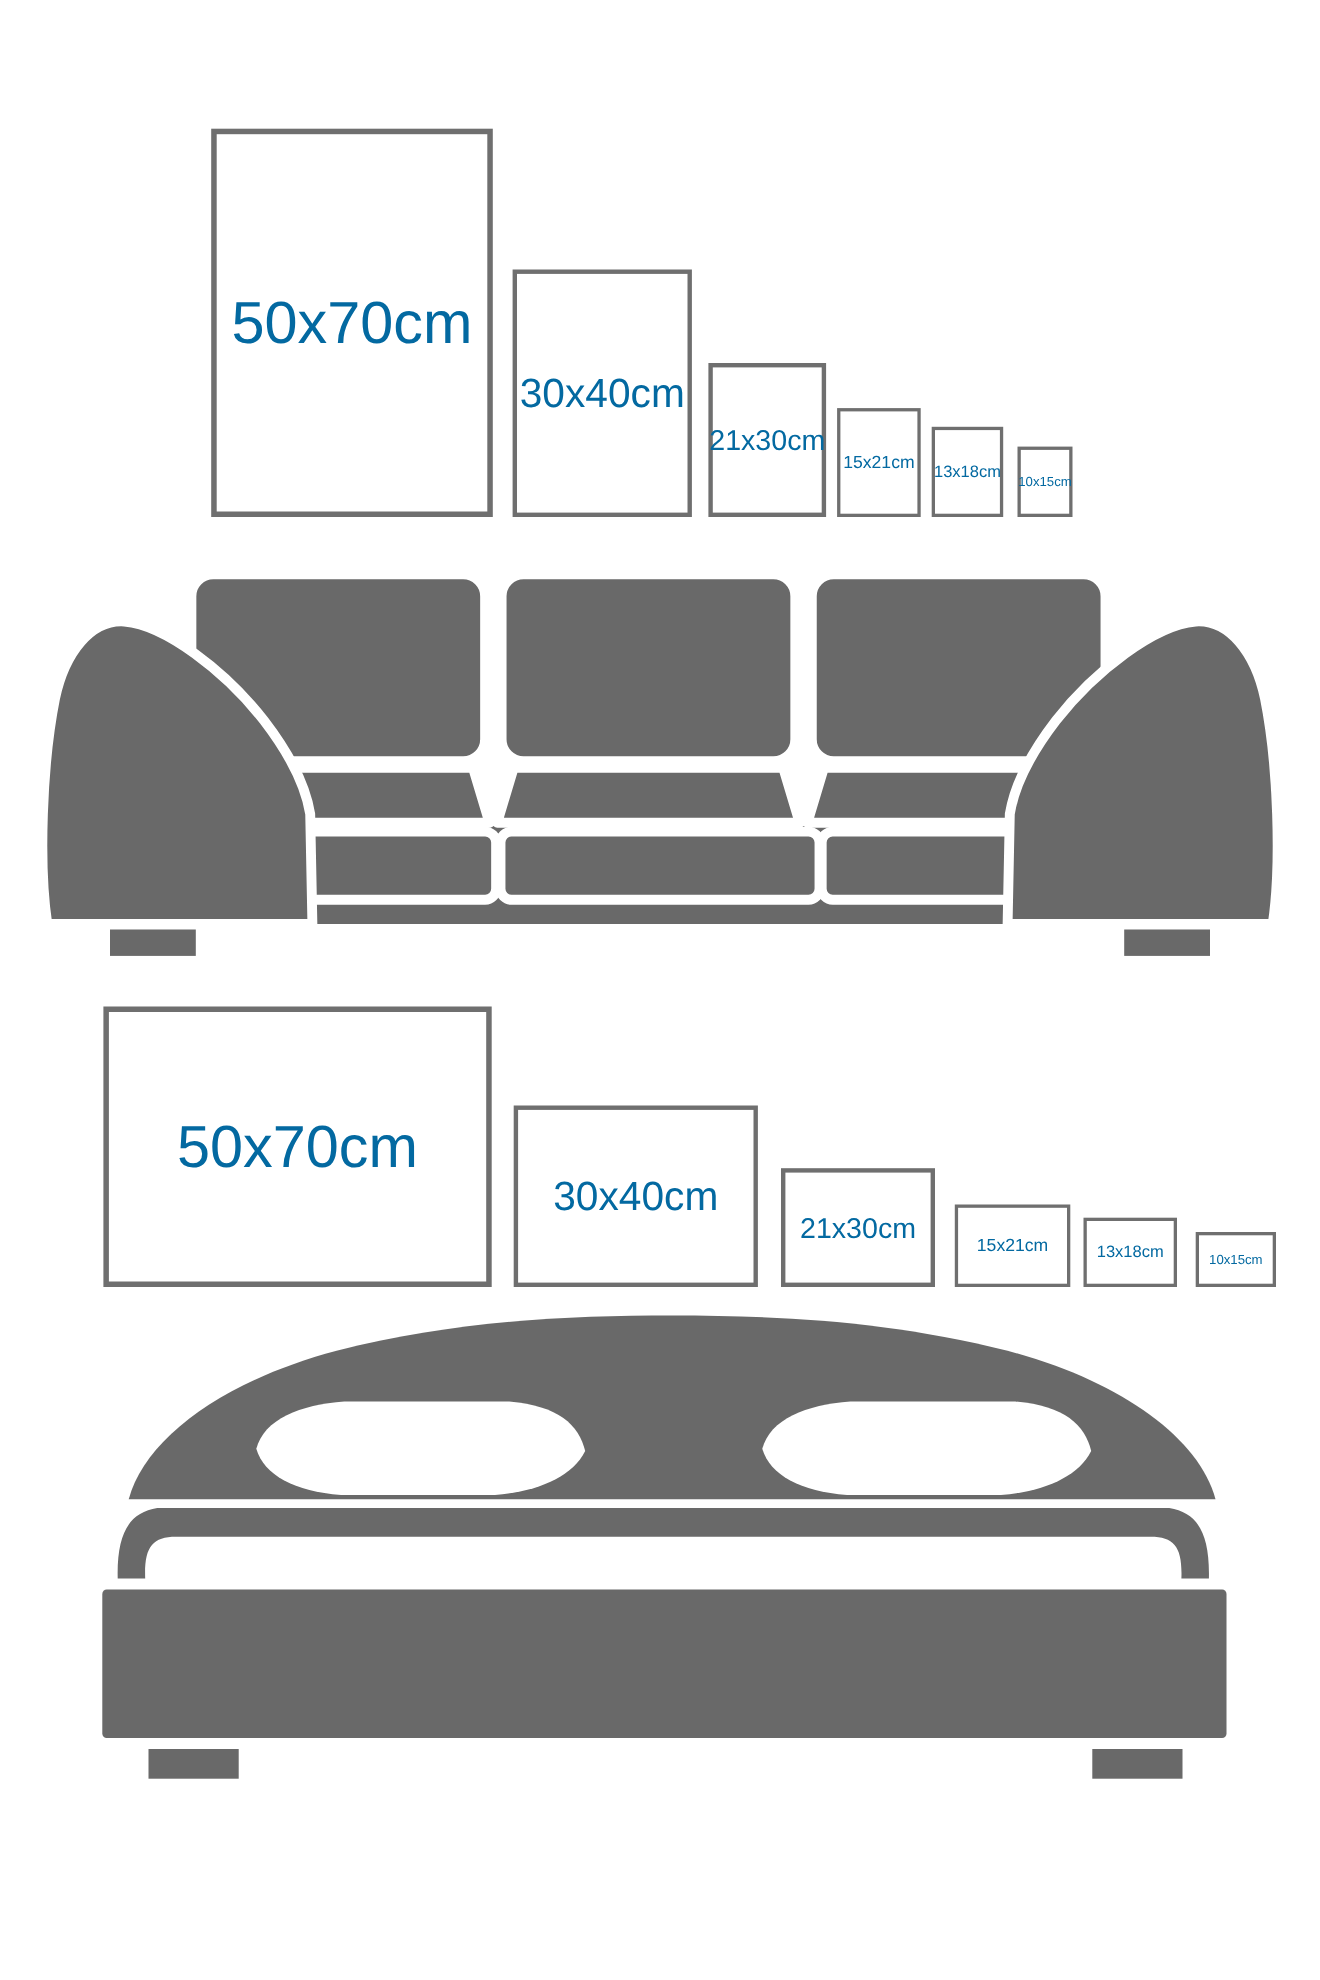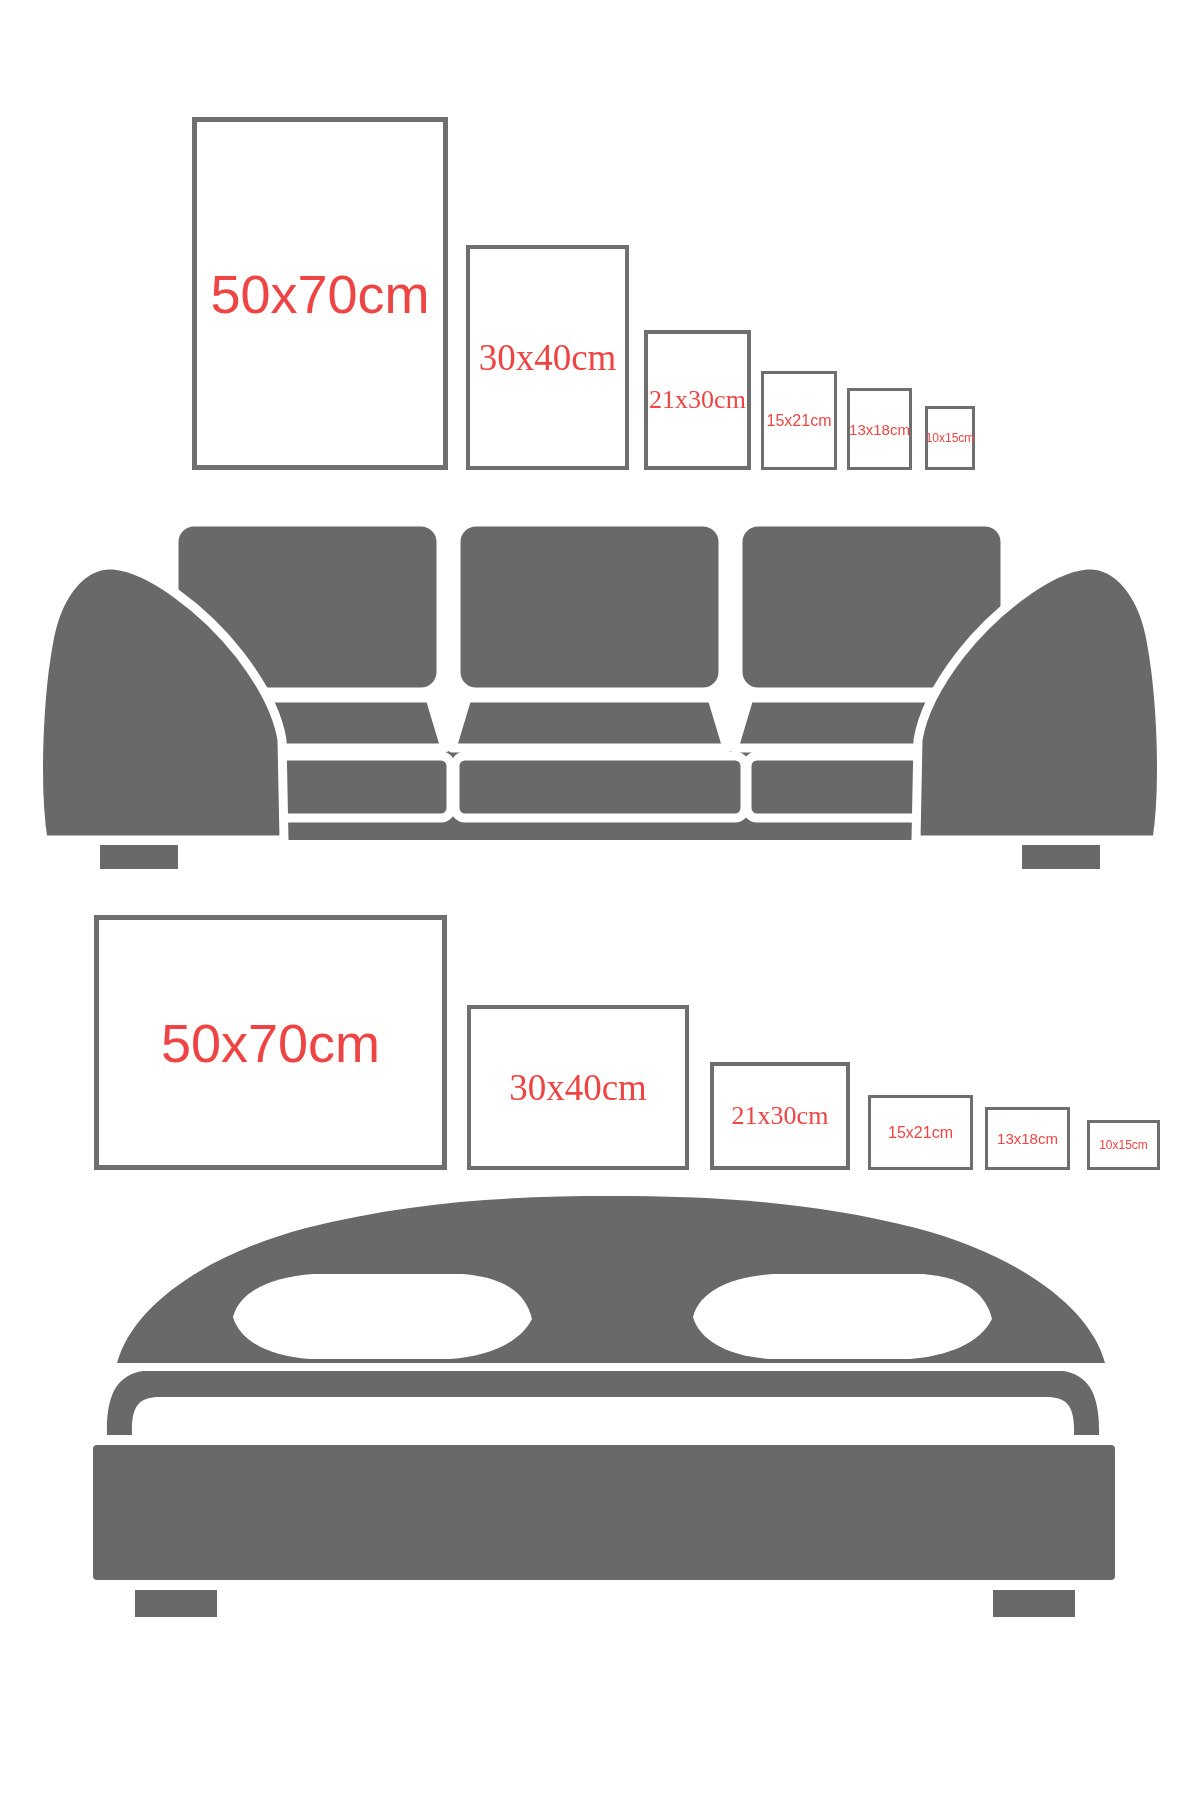--- a/index.html
+++ b/index.html
@@ -12,25 +12,25 @@
   }
   .frame{
     position:absolute;
     background:#ffffff;
     border-style:solid;
     border-color:#6f6f6f;
     box-sizing:border-box;
     display:flex;
     align-items:center;
     justify-content:center;
-    color:#ef4444;
+    color:#0369a1;
     white-space:nowrap;
   }
   .b5{border-width:5px;}
-  .b4{border-width:4px;font-family:Liberation Serif, serif;}
+  .b4{border-width:4px;}
   .b3{border-width:3px;}
   .furniture{position:absolute;}
   
   #tf0{left:192px;top:117px;width:256px;height:353px;font-size:54px;}
   #tf1{left:466px;top:245px;width:163px;height:225px;font-size:37px;}
   #tf2{left:644px;top:330px;width:107px;height:140px;font-size:26px;}
   #tf3{left:761px;top:371px;width:76px;height:99px;font-size:16px;}
   #tf4{left:847px;top:388px;width:65px;height:82px;font-size:15px;}
   #tf5{left:925px;top:406px;width:50px;height:64px;font-size:12px;}
   

